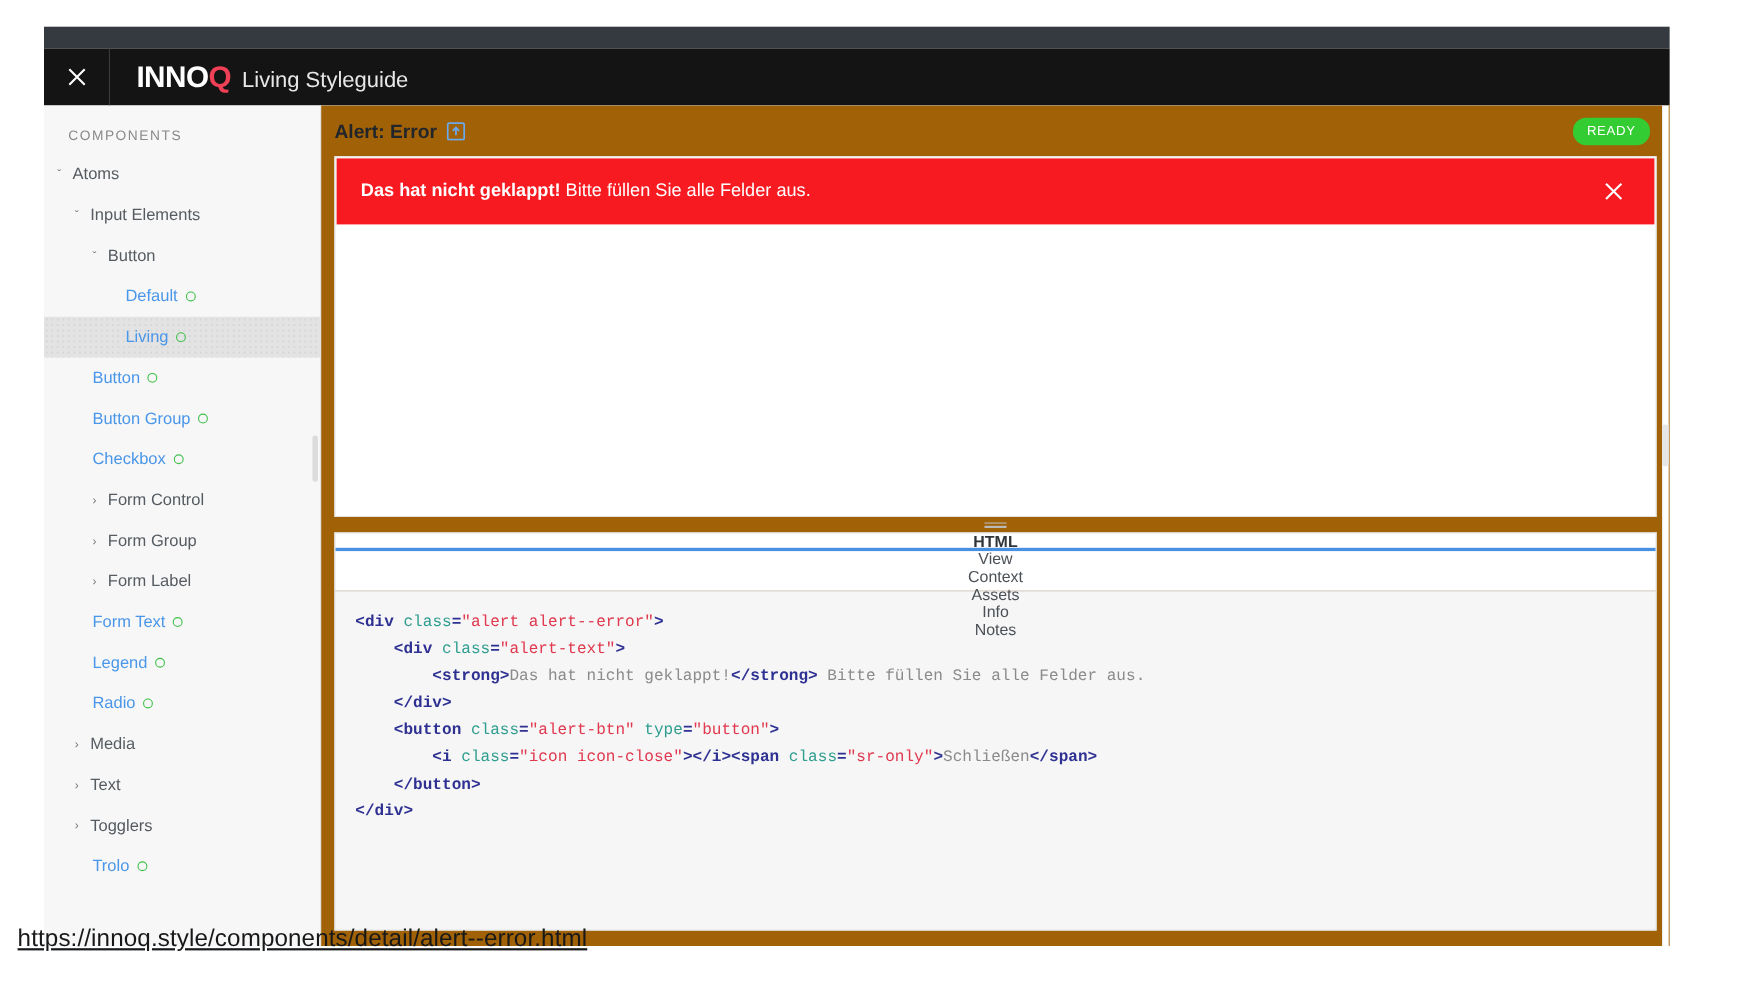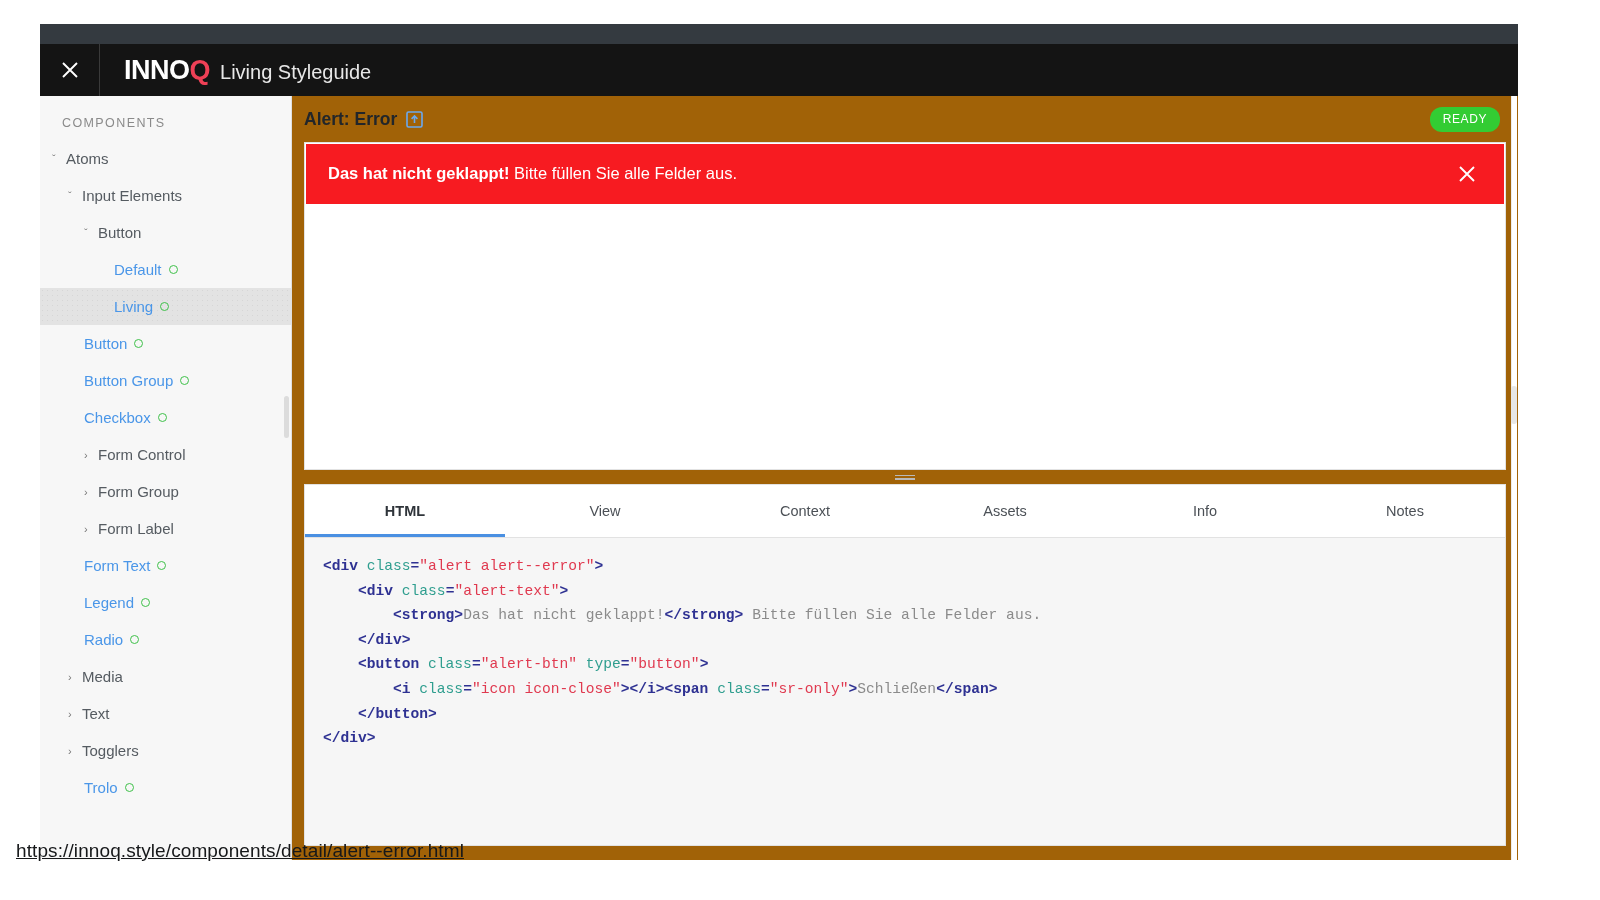--- a/index.html
+++ b/index.html
@@ -276,20 +276,21 @@
     margin: 0 12px 0;
     border: 1px solid #e2e2e2;
     border-bottom: none;
     background: #ffffff;
     flex: none;
   }
 
   .tabs {
     display: flex;
     height: 52px;
+    flex-direction: column;
   }
 
   .tab {
     flex: 1;
     display: flex;
     align-items: center;
     justify-content: center;
     font-size: 14.5px;
     color: #4b5056;
     cursor: pointer;
@@ -344,21 +345,21 @@
     height: 38px;
     background: #e6e6e6;
     border-radius: 3px;
   }
 
   
   .status-url {
     position: absolute;
     left: 16px;
     top: 840px;
-    font-size: 19px;
+    font-size: 22px;
     color: #16181a;
     text-decoration: underline;
     font-family: "Liberation Sans", sans-serif;
     letter-spacing: 0.1px;
   }
 </style>
 </head>
 <body>
 
 <div id="root">

